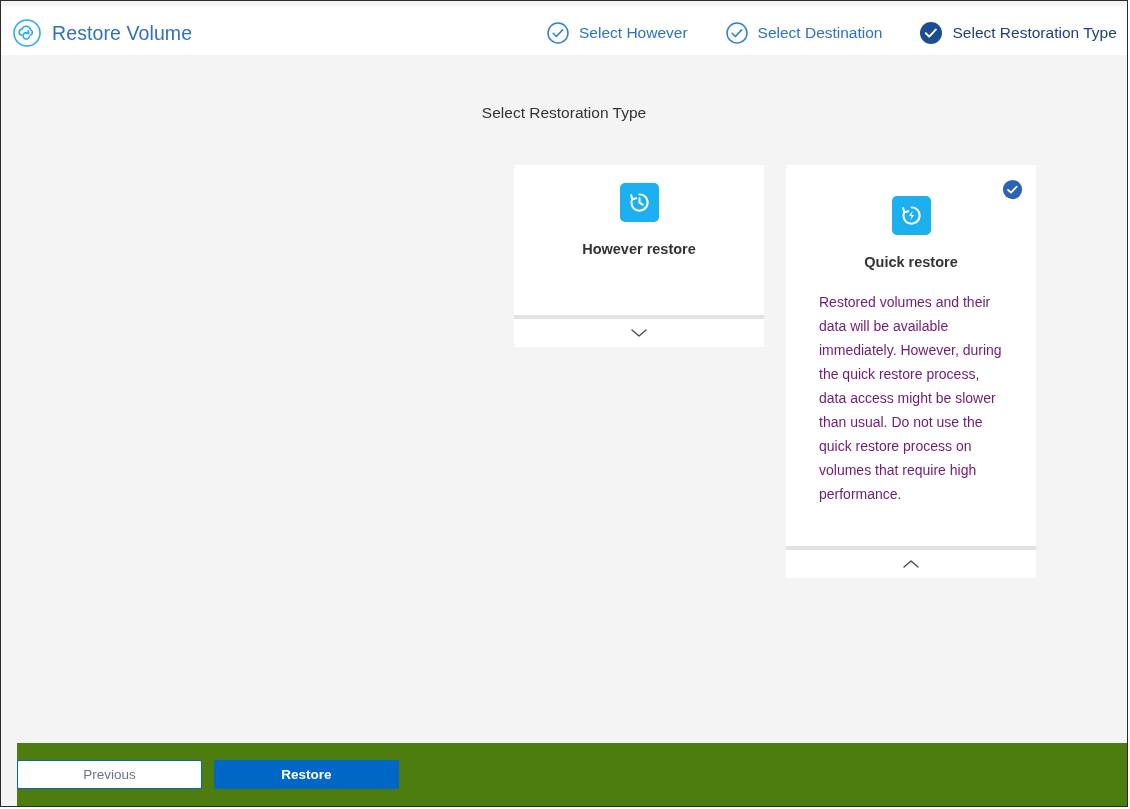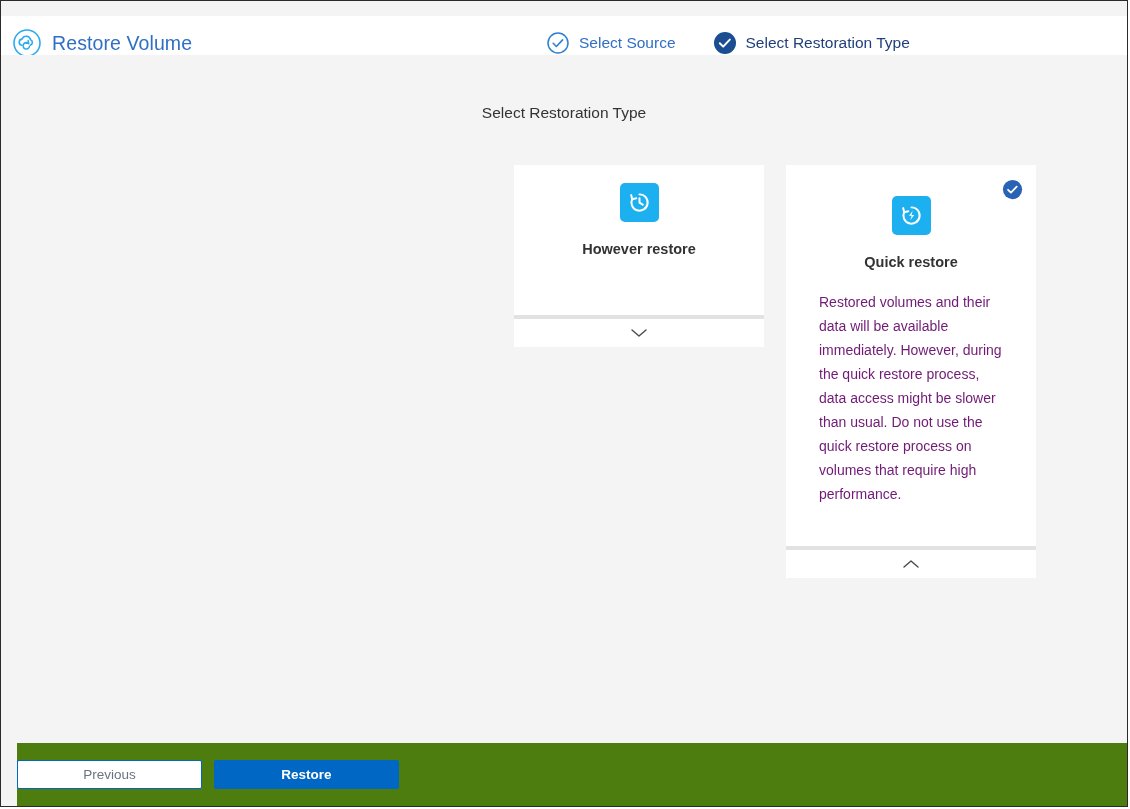--- a/index.html
+++ b/index.html
@@ -19,21 +19,21 @@
     height: 807px;
     border: 1px solid #2b2b2b;
     box-sizing: border-box;
     background: #f4f4f4;
     overflow: hidden;
   }
 
   
   .header {
     position: absolute;
-    top: 15px; left: 0;
+    top: 5px; left: 0;
     width: 100%;
     height: 54px;
     background: #ffffff;
     box-sizing: border-box;
     display: flex;
     align-items: center;
   }
   .header-shadow {
     position: absolute;
     top: 54px; left: 0;
@@ -247,23 +247,32 @@
 
     <div class="steps">
 
       <div class="step">
         <span class="step-icon">
           <svg class="step-icon" viewBox="0 0 24 24" xmlns="http://www.w3.org/2000/svg">
             <circle cx="12" cy="12" r="10" fill="#ffffff" stroke="#2f7fd0" stroke-width="1.5"></circle>
             <path d="M7.2 12.3 l3.2 3.2 l6.2 -6.6" fill="none" stroke="#2f7fd0" stroke-width="1.6" stroke-linecap="round" stroke-linejoin="round"></path>
           </svg>
         </span>
-        <span class="step-label">Select Source</span>
-      </div>
-
+        <span class="step-label">Select However</span>
+      </div>
+
+      <div class="step">
+        <span class="step-icon">
+          <svg class="step-icon" viewBox="0 0 24 24" xmlns="http://www.w3.org/2000/svg">
+            <circle cx="12" cy="12" r="10" fill="#ffffff" stroke="#2f7fd0" stroke-width="1.5"></circle>
+            <path d="M7.2 12.3 l3.2 3.2 l6.2 -6.6" fill="none" stroke="#2f7fd0" stroke-width="1.6" stroke-linecap="round" stroke-linejoin="round"></path>
+          </svg>
+        </span>
+        <span class="step-label">Select Destination</span>
+      </div>
 
       <div class="step current">
         <span class="step-icon">
           <svg class="step-icon" viewBox="0 0 24 24" xmlns="http://www.w3.org/2000/svg">
             <circle cx="12" cy="12" r="11" fill="#1b4d91"></circle>
             <path d="M6.8 12.2 l3.4 3.4 l6.6 -7.0" fill="none" stroke="#ffffff" stroke-width="2" stroke-linecap="round" stroke-linejoin="round"></path>
           </svg>
         </span>
         <span class="step-label">Select Restoration Type</span>
       </div>

